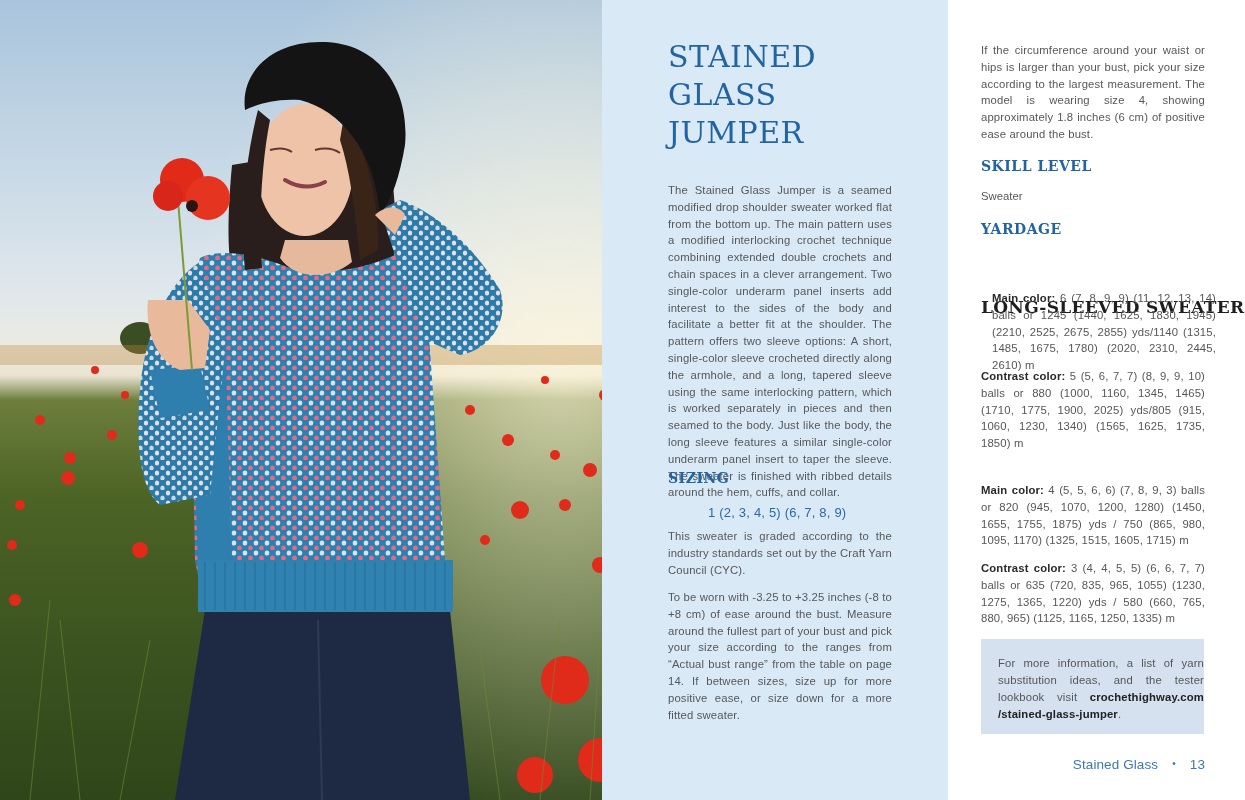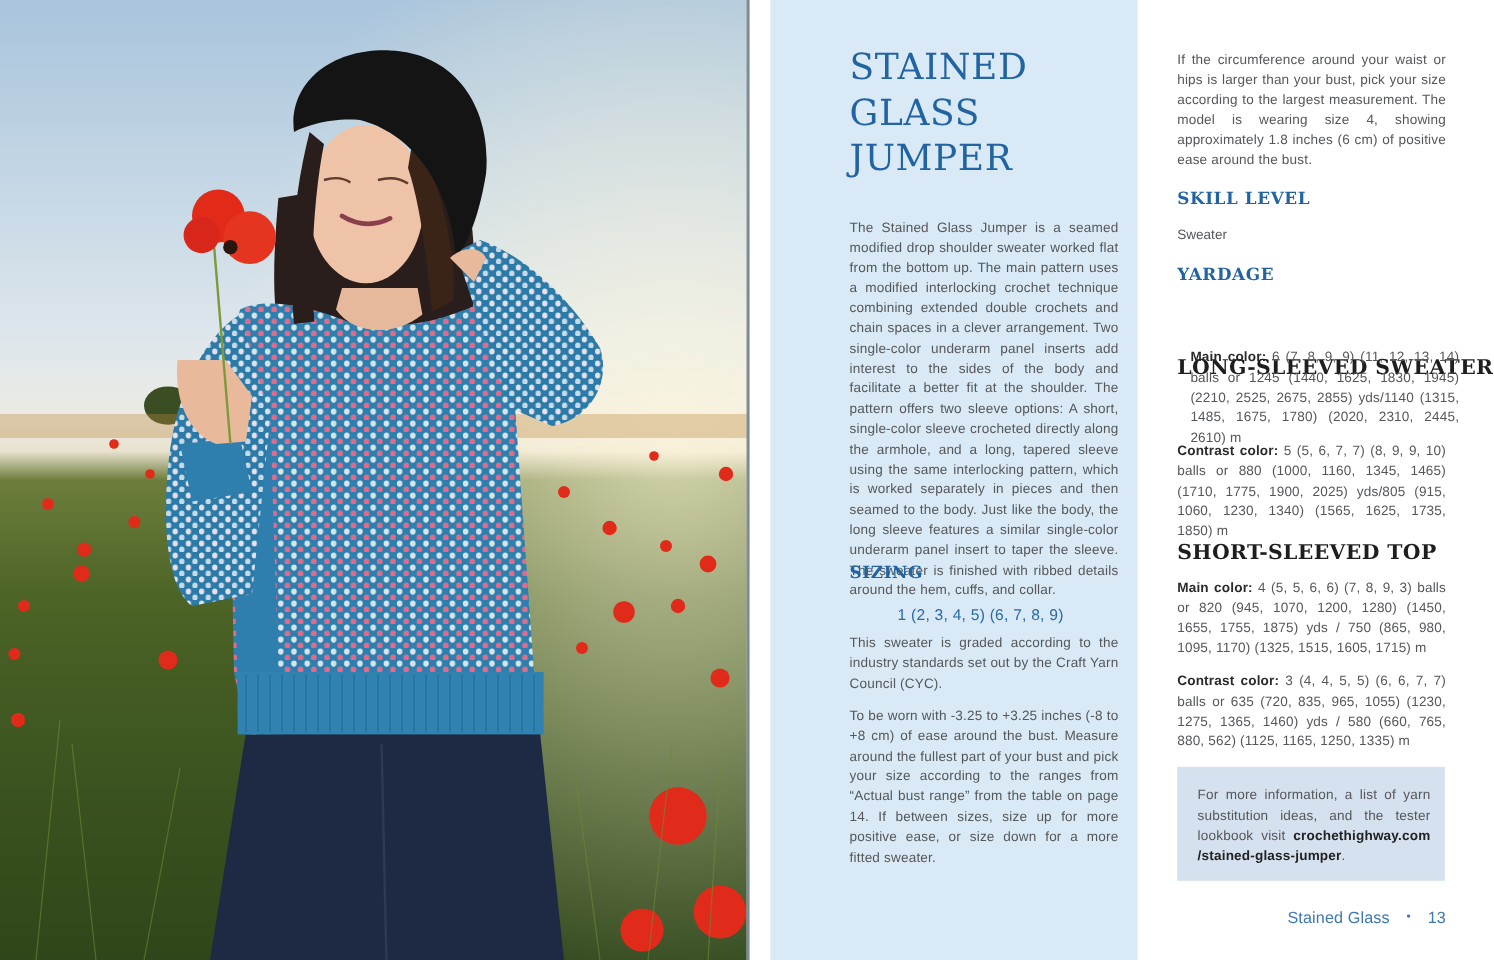--- a/index.html
+++ b/index.html
@@ -9,21 +9,21 @@
   
   .photo {
     position: absolute; left: 0; top: 0; width: 624px; height: 800px; overflow: hidden;
     background: linear-gradient(180deg, #a9c4dc 0%, #c3d6e5 18%, #dfe7ec 36%, #ecebe2 44%, #e9e2cf 47%, #6d7e3c 50%, #4c6425 62%, #3c5420 80%, #2f461a 100%);
   }
   .photo svg { position: absolute; left: 0; top: 0; }
   .gutter { position: absolute; left: 622px; top: 0; width: 3px; height: 800px; background: linear-gradient(90deg, #9aa7ae, #6f7b83, #c8d6df); }
 
   
   .mid {
-    position: absolute; left: 642px; top: 0; width: 381px; height: 800px; background: #d9eaf6;
+    position: absolute; left: 602px; top: 0; width: 381px; height: 800px; background: #d9eaf6;
   }
   .right {
     position: absolute; left: 948px; top: 0; width: 297px; height: 800px; background: #ffffff;
   }
 
   .title {
     position: absolute; left: 66px; top: 38px; width: 250px;
     font-family: "DejaVu Serif", serif; font-weight: normal;
     font-size: 30px; line-height: 38px; letter-spacing: 0.5px; color: #2264a2;
     text-transform: uppercase;
@@ -54,21 +54,21 @@
   .right .ls-h { position: absolute; left: 33px; top: 257px; margin-top: 39px; }
   .right .ls-main { position: absolute; left: 44px; top: 290px; width: 224px; }
   .right .ls-contrast { position: absolute; left: 33px; top: 368px; width: 224px; }
   .right .ss-h { position: absolute; left: 33px; top: 450px; }
   .right .ss-main { position: absolute; left: 33px; top: 482px; width: 224px; }
   .right .ss-contrast { position: absolute; left: 33px; top: 560px; width: 224px; }
   .lbl { font-weight: bold; color: #2a2a2a; }
 
   .infobox {
     position: absolute; left: 33px; top: 639px; width: 223px; height: 95px; background: #d5e1ef;
-    padding: 16px 12px 0 17px;
+    padding: 16px 0 0 17px;
   }
   .infobox .body-text { line-height: 17px; }
   .infobox b { color: #222; font-weight: bold; }
 
   .footer {
     position: absolute; right: 40px; top: 757px; font-family: "Liberation Sans", sans-serif;
     font-size: 13.5px; color: #3d78b0; letter-spacing: 0.1px;
   }
   .footer .dot { margin: 0 14px; font-size: 10px; vertical-align: 2px; }
 </style>
@@ -222,26 +222,25 @@
   <h2 class="h2 yard-h">Yardage</h2>
 
   <h3 class="h3 ls-h">Long-Sleeved Sweater</h3>
   <p class="body-text ls-main">
     <span class="lbl">Main color:</span><span> 6 (7, 8, 9, 9) (11, 12, 13, 14) balls or 1245 (1440, 1625, 1830, 1945) (2210, 2525, 2675, 2855) yds/1140 (1315, 1485, 1675, 1780) (2020, 2310, 2445, 2610) m</span>
   </p>
   <p class="body-text ls-contrast">
     <span class="lbl">Contrast color:</span><span> 5 (5, 6, 7, 7) (8, 9, 9, 10) balls or 880 (1000, 1160, 1345, 1465) (1710, 1775, 1900, 2025) yds/805 (915, 1060, 1230, 1340) (1565, 1625, 1735, 1850) m</span>
   </p>
 
-  <h3 class="h3 ss-h">Short-Sleeved Top</h3>
   <p class="body-text ss-main">
     <span class="lbl">Main color:</span><span> 4 (5, 5, 6, 6) (7, 8, 9, 3) balls or 820 (945, 1070, 1200, 1280) (1450, 1655, 1755, 1875) yds / 750 (865, 980, 1095, 1170) (1325, 1515, 1605, 1715) m</span>
   </p>
   <p class="body-text ss-contrast">
-    <span class="lbl">Contrast color:</span><span> 3 (4, 4, 5, 5) (6, 6, 7, 7) balls or 635 (720, 835, 965, 1055) (1230, 1275, 1365, 1460) yds / 580 (660, 765, 880, 562) (1125, 1165, 1250, 1335) m</span>
+    <span class="lbl">Contrast color:</span><span> 3 (4, 4, 5, 5) (6, 6, 7, 7) balls or 635 (720, 835, 965, 1055) (1230, 1275, 1365, 1220) yds / 580 (660, 765, 880, 965) (1125, 1165, 1250, 1335) m</span>
   </p>
 
   <div class="infobox">
     <p class="body-text">
       <span>For more information, a list of yarn substitution ideas, and the tester lookbook visit </span><b>crochethighway.com /stained-glass-jumper</b><span>.</span>
     </p>
   </div>
 
   <div class="footer">
     <span>Stained Glass</span><span class="dot">•</span><span>13</span>

